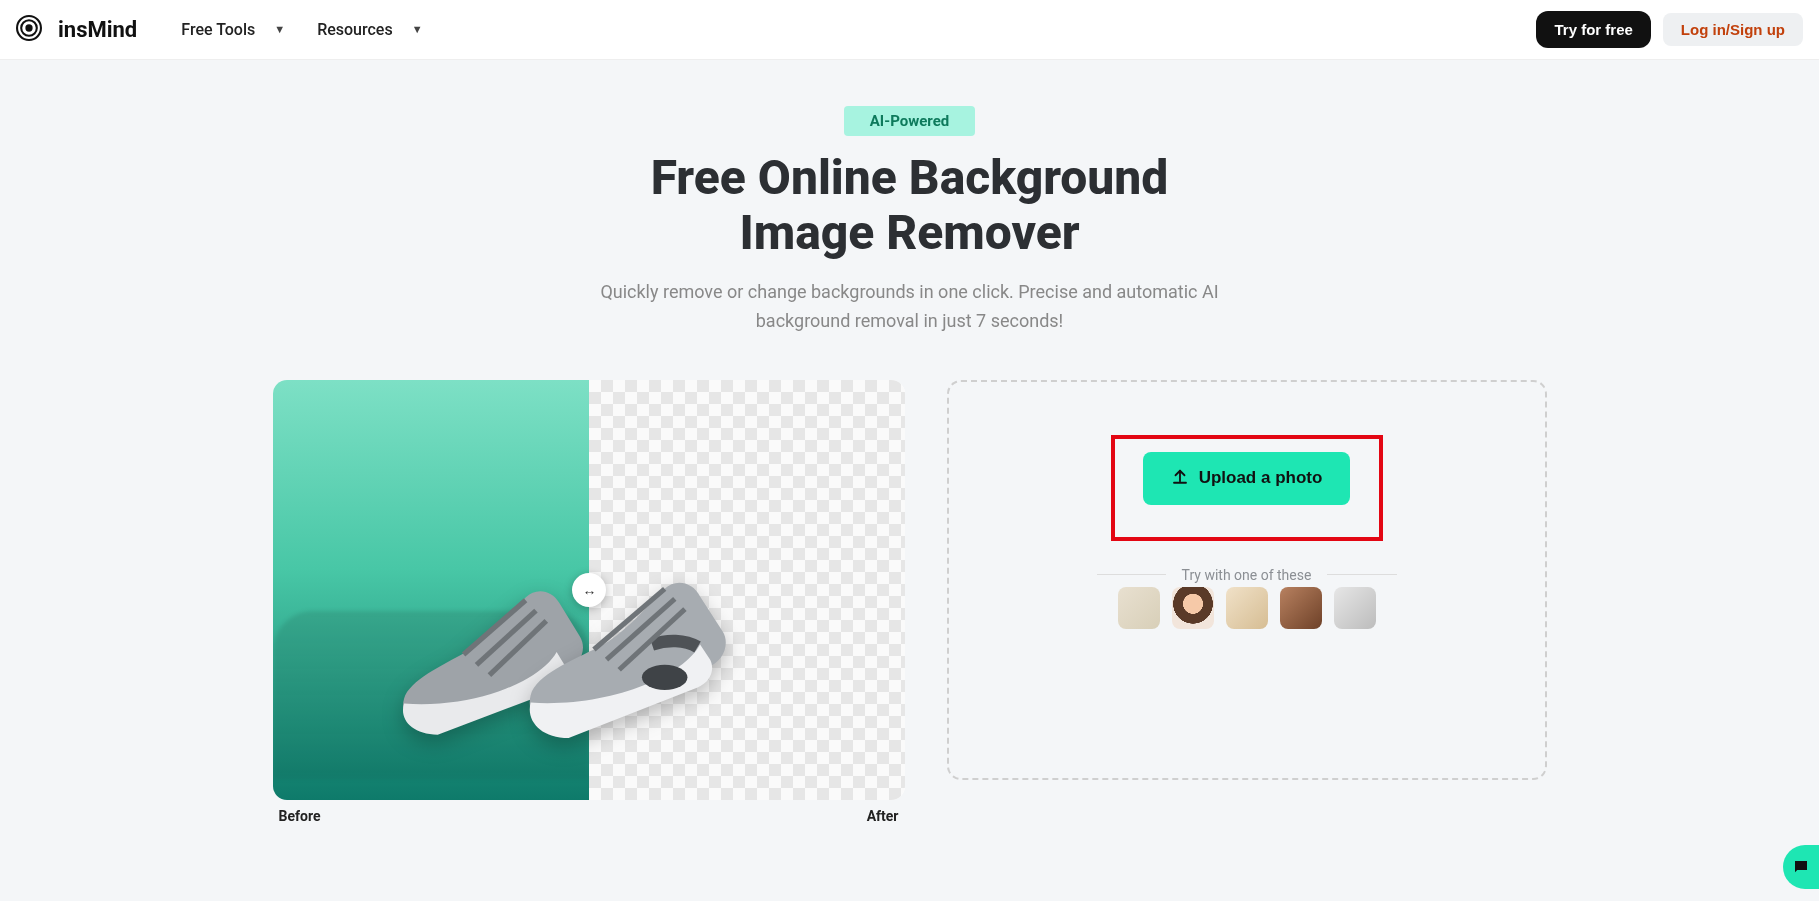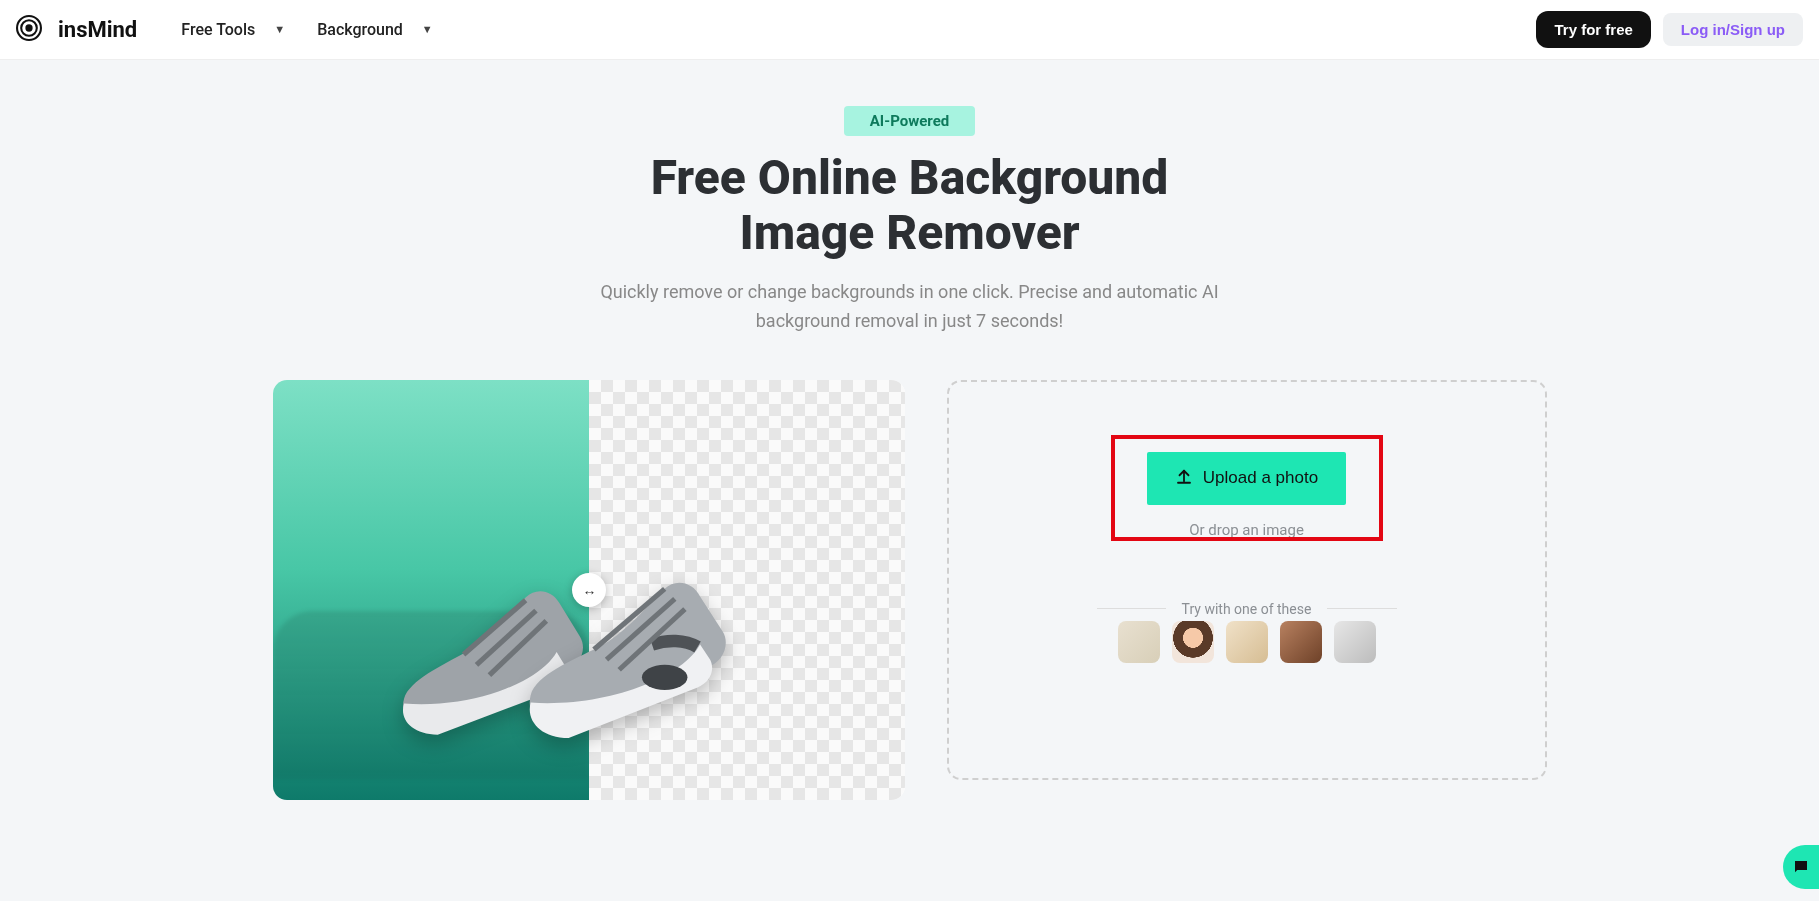--- a/index.html
+++ b/index.html
@@ -8,21 +8,21 @@
 
 .header { background: #fff; border-bottom: 1px solid #eee; height: 60px; display: flex; align-items: center; padding: 0 16px; }
 .logo { display: flex; align-items: center; gap: 16px; cursor: pointer; }
 .logo-icon { width: 26px; height: 26px; }
 .logo-text { font-size: 22px; font-weight: 700; color: #111; }
 .nav { display: flex; gap: 32px; margin-left: 44px; }
 .nav-item { display: flex; align-items: center; gap: 19px; font-size: 16px; color: #222; cursor: pointer; font-weight: 500; }
 .chev { font-size: 11px; color: #444; }
 .spacer { flex: 1; }
 .btn-try { background: #111; color: #fff; border: none; border-radius: 12px; padding: 10px 18px; font-size: 15px; font-weight: 700; cursor: pointer; margin-right: 12px; }
-.btn-login { background: #eef0f2; color: #8b5cf6; border: none; border-radius: 8px; padding: 8px 18px; font-size: 15px; font-weight: 700; cursor: pointer; }
+.btn-login { background: #eef0f2; color: #c2410c; border: none; border-radius: 8px; padding: 8px 18px; font-size: 15px; font-weight: 700; cursor: pointer; }
 
 
 .hero { text-align: center; padding: 46px 20px 30px; }
 .badge { display: inline-block; background: #a7f3e0; color: #0e7a5c; font-weight: 700; font-size: 15px; padding: 6px 26px; border-radius: 4px; }
 .title { font-size: 48px; font-weight: 800; color: #2c2f33; margin-top: 14px; line-height: 1.15; }
 .subtitle { font-size: 18px; color: #888; margin-top: 18px; line-height: 1.6; max-width: 640px; margin-left: auto; margin-right: auto; }
 
 
 .content-row { display: flex; gap: 42px; justify-content: center; align-items: flex-start; padding: 14px 120px 0; }
 
@@ -44,21 +44,21 @@
 .slider-handle { position: absolute; left: 50%; top: 50%; transform: translate(-50%,-50%); width: 34px; height: 34px; border-radius: 50%; background: #fff; display: flex; align-items: center; justify-content: center; box-shadow: 0 2px 8px rgba(0,0,0,0.25); cursor: ew-resize; z-index: 5; }
 .slider-handle span { font-size: 14px; color: #333; letter-spacing: -2px; }
 .shoe { position: absolute; z-index: 3; bottom: 6%; }
 .shoe.left { left: 18%; width: 45%; }
 .shoe.right { left: 38%; width: 48%; }
 .shoe svg { width: 100%; height: auto; filter: drop-shadow(0 8px 10px rgba(0,0,0,0.25)); }
 .labels { display: flex; justify-content: space-between; margin-top: 8px; font-size: 14px; font-weight: 700; color: #222; padding: 0 6px; }
 
 
 .upload-panel { width: 600px; border: 2px dashed #cfcfcf; border-radius: 14px; padding: 70px 30px 28px; text-align: center; min-height: 400px; position: relative; }
-.upload-btn { display: inline-flex; align-items: center; gap: 10px; background: #1ee6b3; color: #111; font-weight: 400; font-size: 17px; border: none; border-radius: 2px; padding: 15px 28px; cursor: pointer; }
+.upload-btn { display: inline-flex; align-items: center; gap: 10px; background: #1ee6b3; color: #111; font-weight: 700; font-size: 17px; border: none; border-radius: 8px; padding: 15px 28px; cursor: pointer; }
 .drop-text { margin-top: 16px; font-size: 15px; color: #8b8f94; }
 .try-divider { display: flex; align-items: center; gap: 16px; margin: 62px auto 4px; max-width: 300px; }
 .try-divider::before, .try-divider::after { content:""; flex:1; height:1px; background:#ddd; }
 .try-text { font-size: 14px; color: #8b8f94; white-space: nowrap; }
 .samples { display: flex; justify-content: center; gap: 12px; }
 .sample { width: 42px; height: 42px; border-radius: 8px; cursor: pointer; }
 .s1 { background: linear-gradient(135deg,#e8e0d0,#d8cfb8); }
 .s2 { background: radial-gradient(circle at 50% 40%, #f6c9a8 0 30%, #5a3a28 31% 60%, #f2e5db 61%); }
 .s3 { background: linear-gradient(135deg,#f0e1c8,#d6bd93); }
 .s4 { background: linear-gradient(135deg,#b88160,#6e4128); }
@@ -84,21 +84,21 @@
         </svg>
     </span>
     <span class="logo-text">insMind</span>
   </div>
   <nav class="nav">
     <div class="nav-item">
       <span>Free Tools</span>
       <span class="chev">▼</span>
     </div>
     <div class="nav-item">
-      <span>Background</span>
+      <span>Resources</span>
       <span class="chev">▼</span>
     </div>
   </nav>
   <div class="spacer"></div>
   <button class="btn-try">Try for free</button>
   <button class="btn-login">Log in/Sign up</button>
 </header>
 
 <section class="hero">
   <span class="badge">AI-Powered</span>
@@ -132,34 +132,37 @@
             <ellipse cx="120" cy="96" rx="18" ry="10" fill="#3f4347"></ellipse>
             <path d="M64 74 L120 26" stroke="#6f7478" stroke-width="4" fill="none"></path>
             <path d="M74 82 L128 34" stroke="#6f7478" stroke-width="4" fill="none"></path>
             <path d="M84 90 L136 42" stroke="#6f7478" stroke-width="4" fill="none"></path>
           </svg>
       </div>
       <div class="slider-handle">
           <span>↔</span>
         </div>
     </div>
+    <div class="labels">
+      <span>Before</span>
+      <span>After</span>
+    </div>
   </div>
 
   <div class="upload-panel">
     <button class="upload-btn">
       <span>
         <svg width="18" height="18" viewBox="0 0 24 24" fill="none" stroke="#111" stroke-width="2.4" stroke-linecap="round" stroke-linejoin="round">
             <path d="M12 19V5"></path>
             <path d="M6 11l6-6 6 6"></path>
             <path d="M4 21h16"></path>
           </svg>
       </span>
       <span>Upload a photo</span>
     </button>
-    <div class="drop-text">Or drop an image</div>
 
     <div class="try-divider">
       <span class="try-text">Try with one of these</span>
     </div>
     <div class="samples">
       <div class="sample s1"></div>
       <div class="sample s2"></div>
       <div class="sample s3"></div>
       <div class="sample s4"></div>
       <div class="sample s5"></div>

